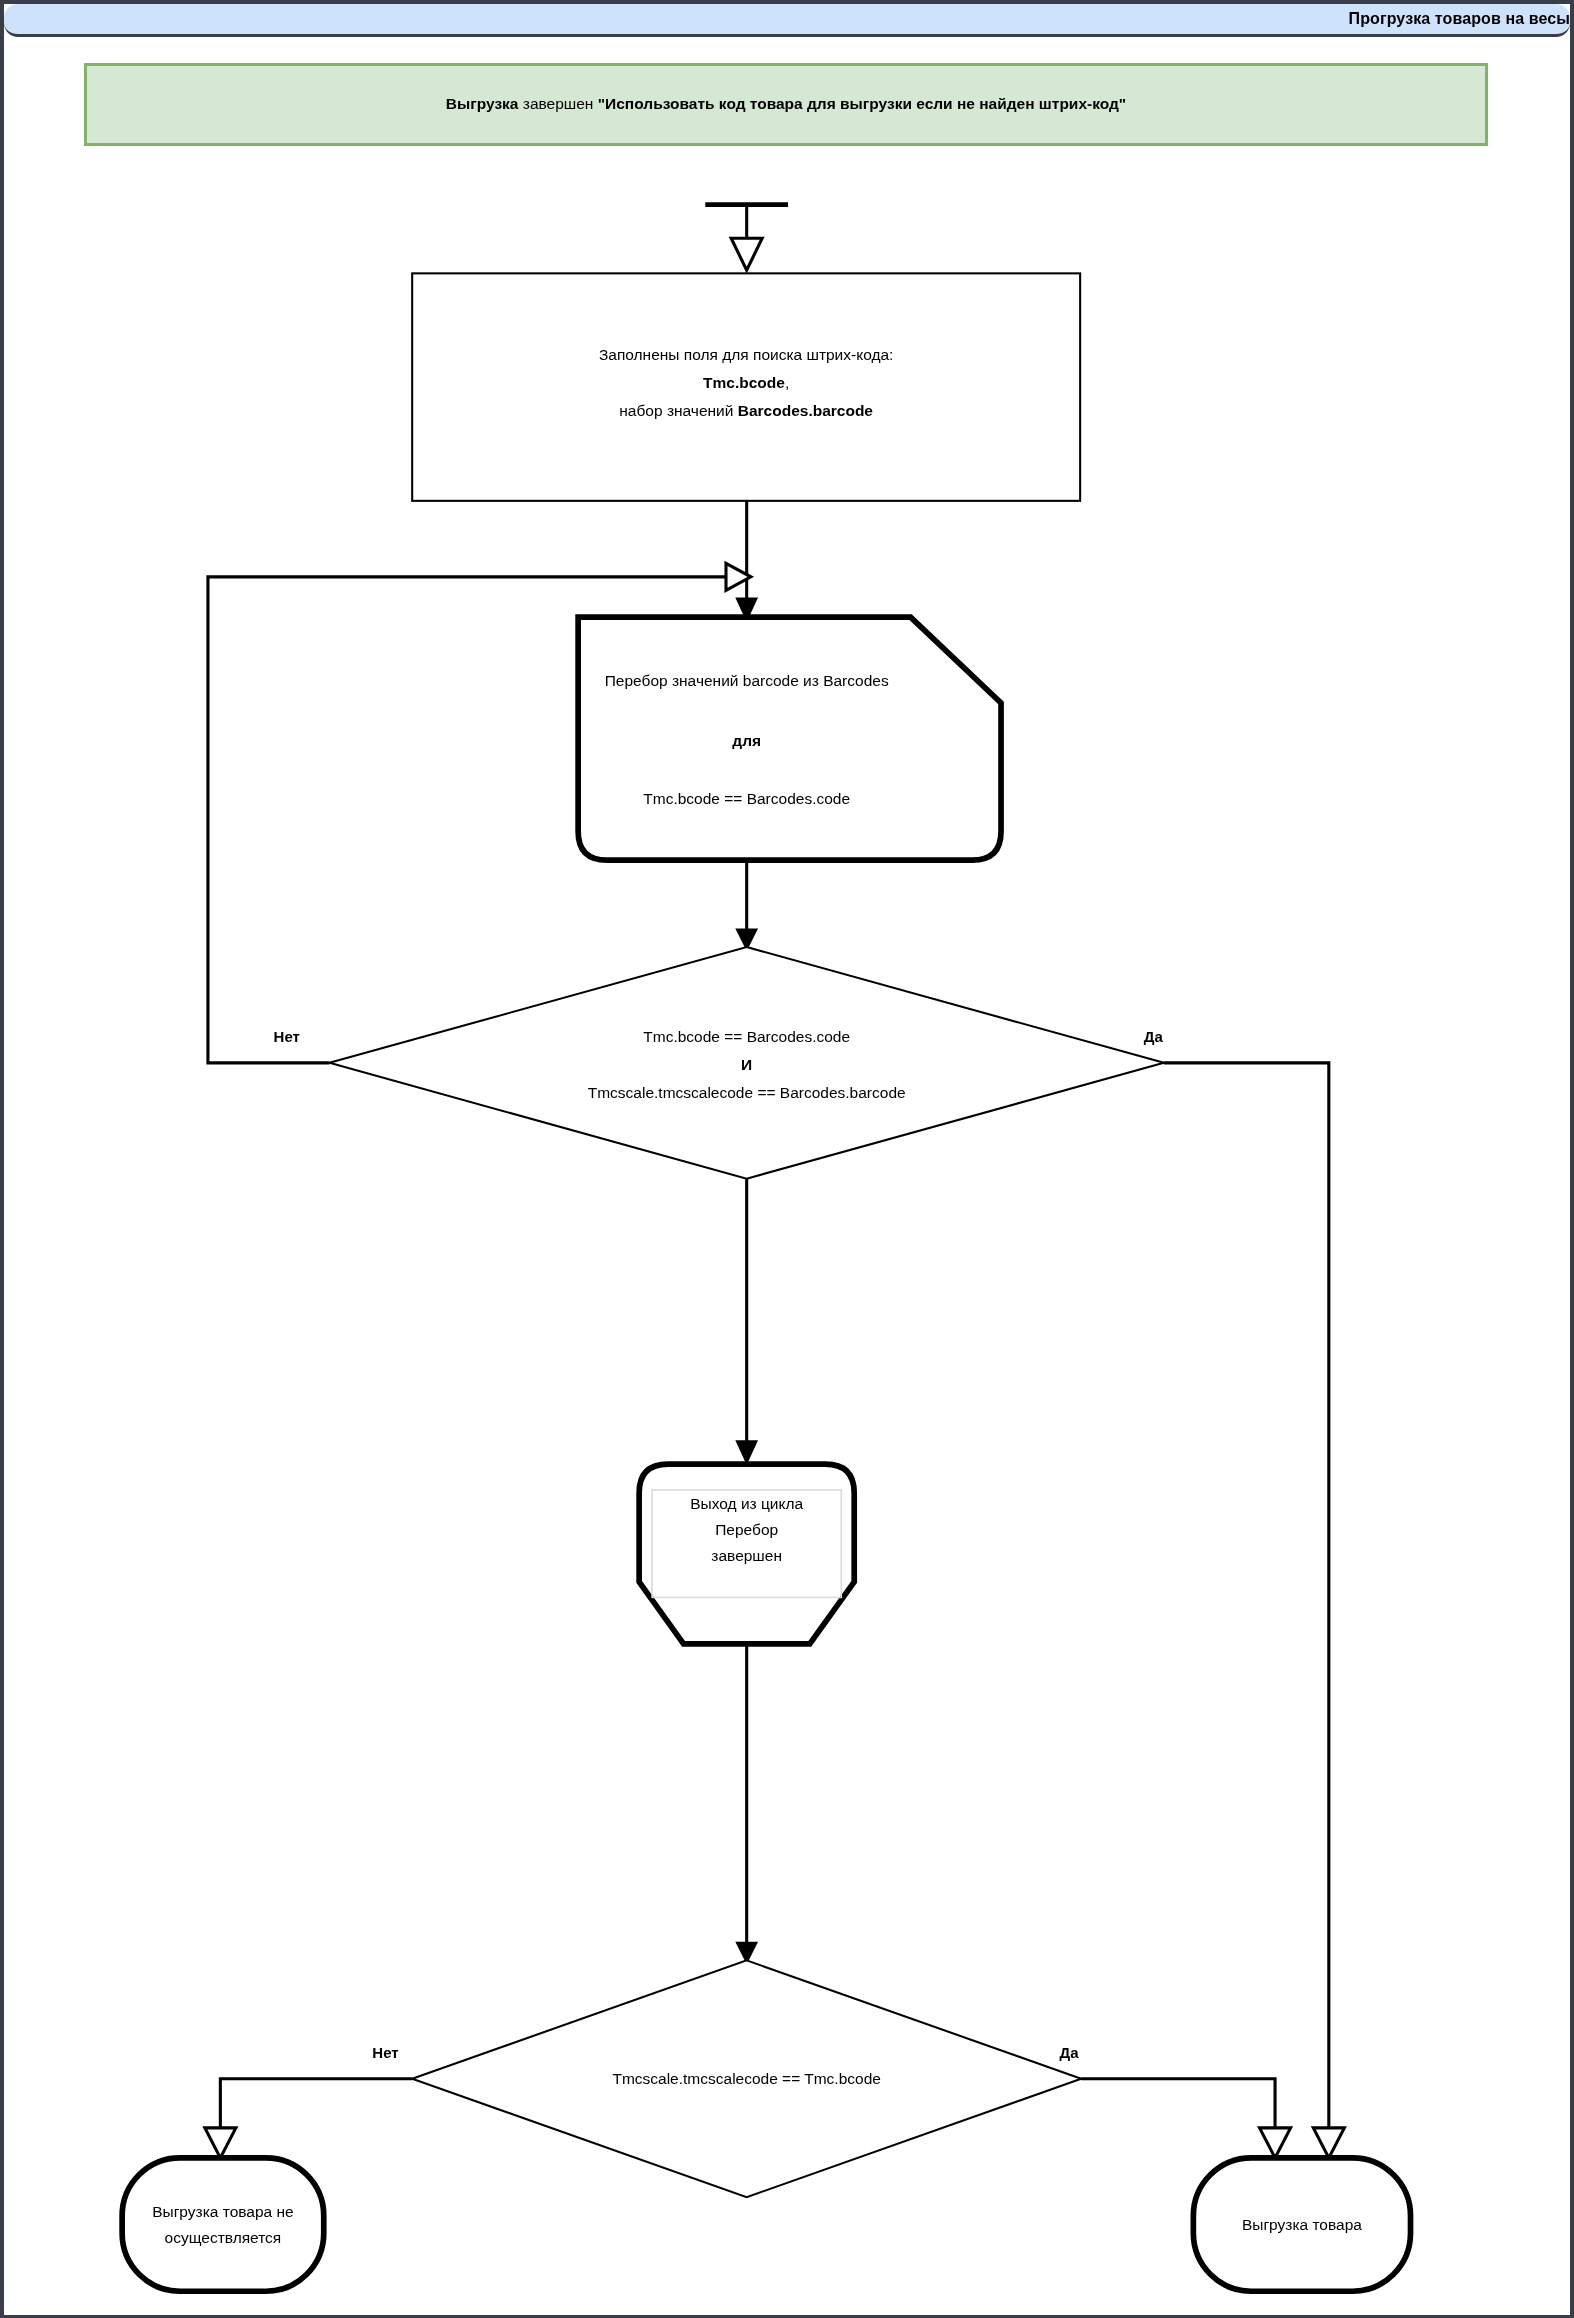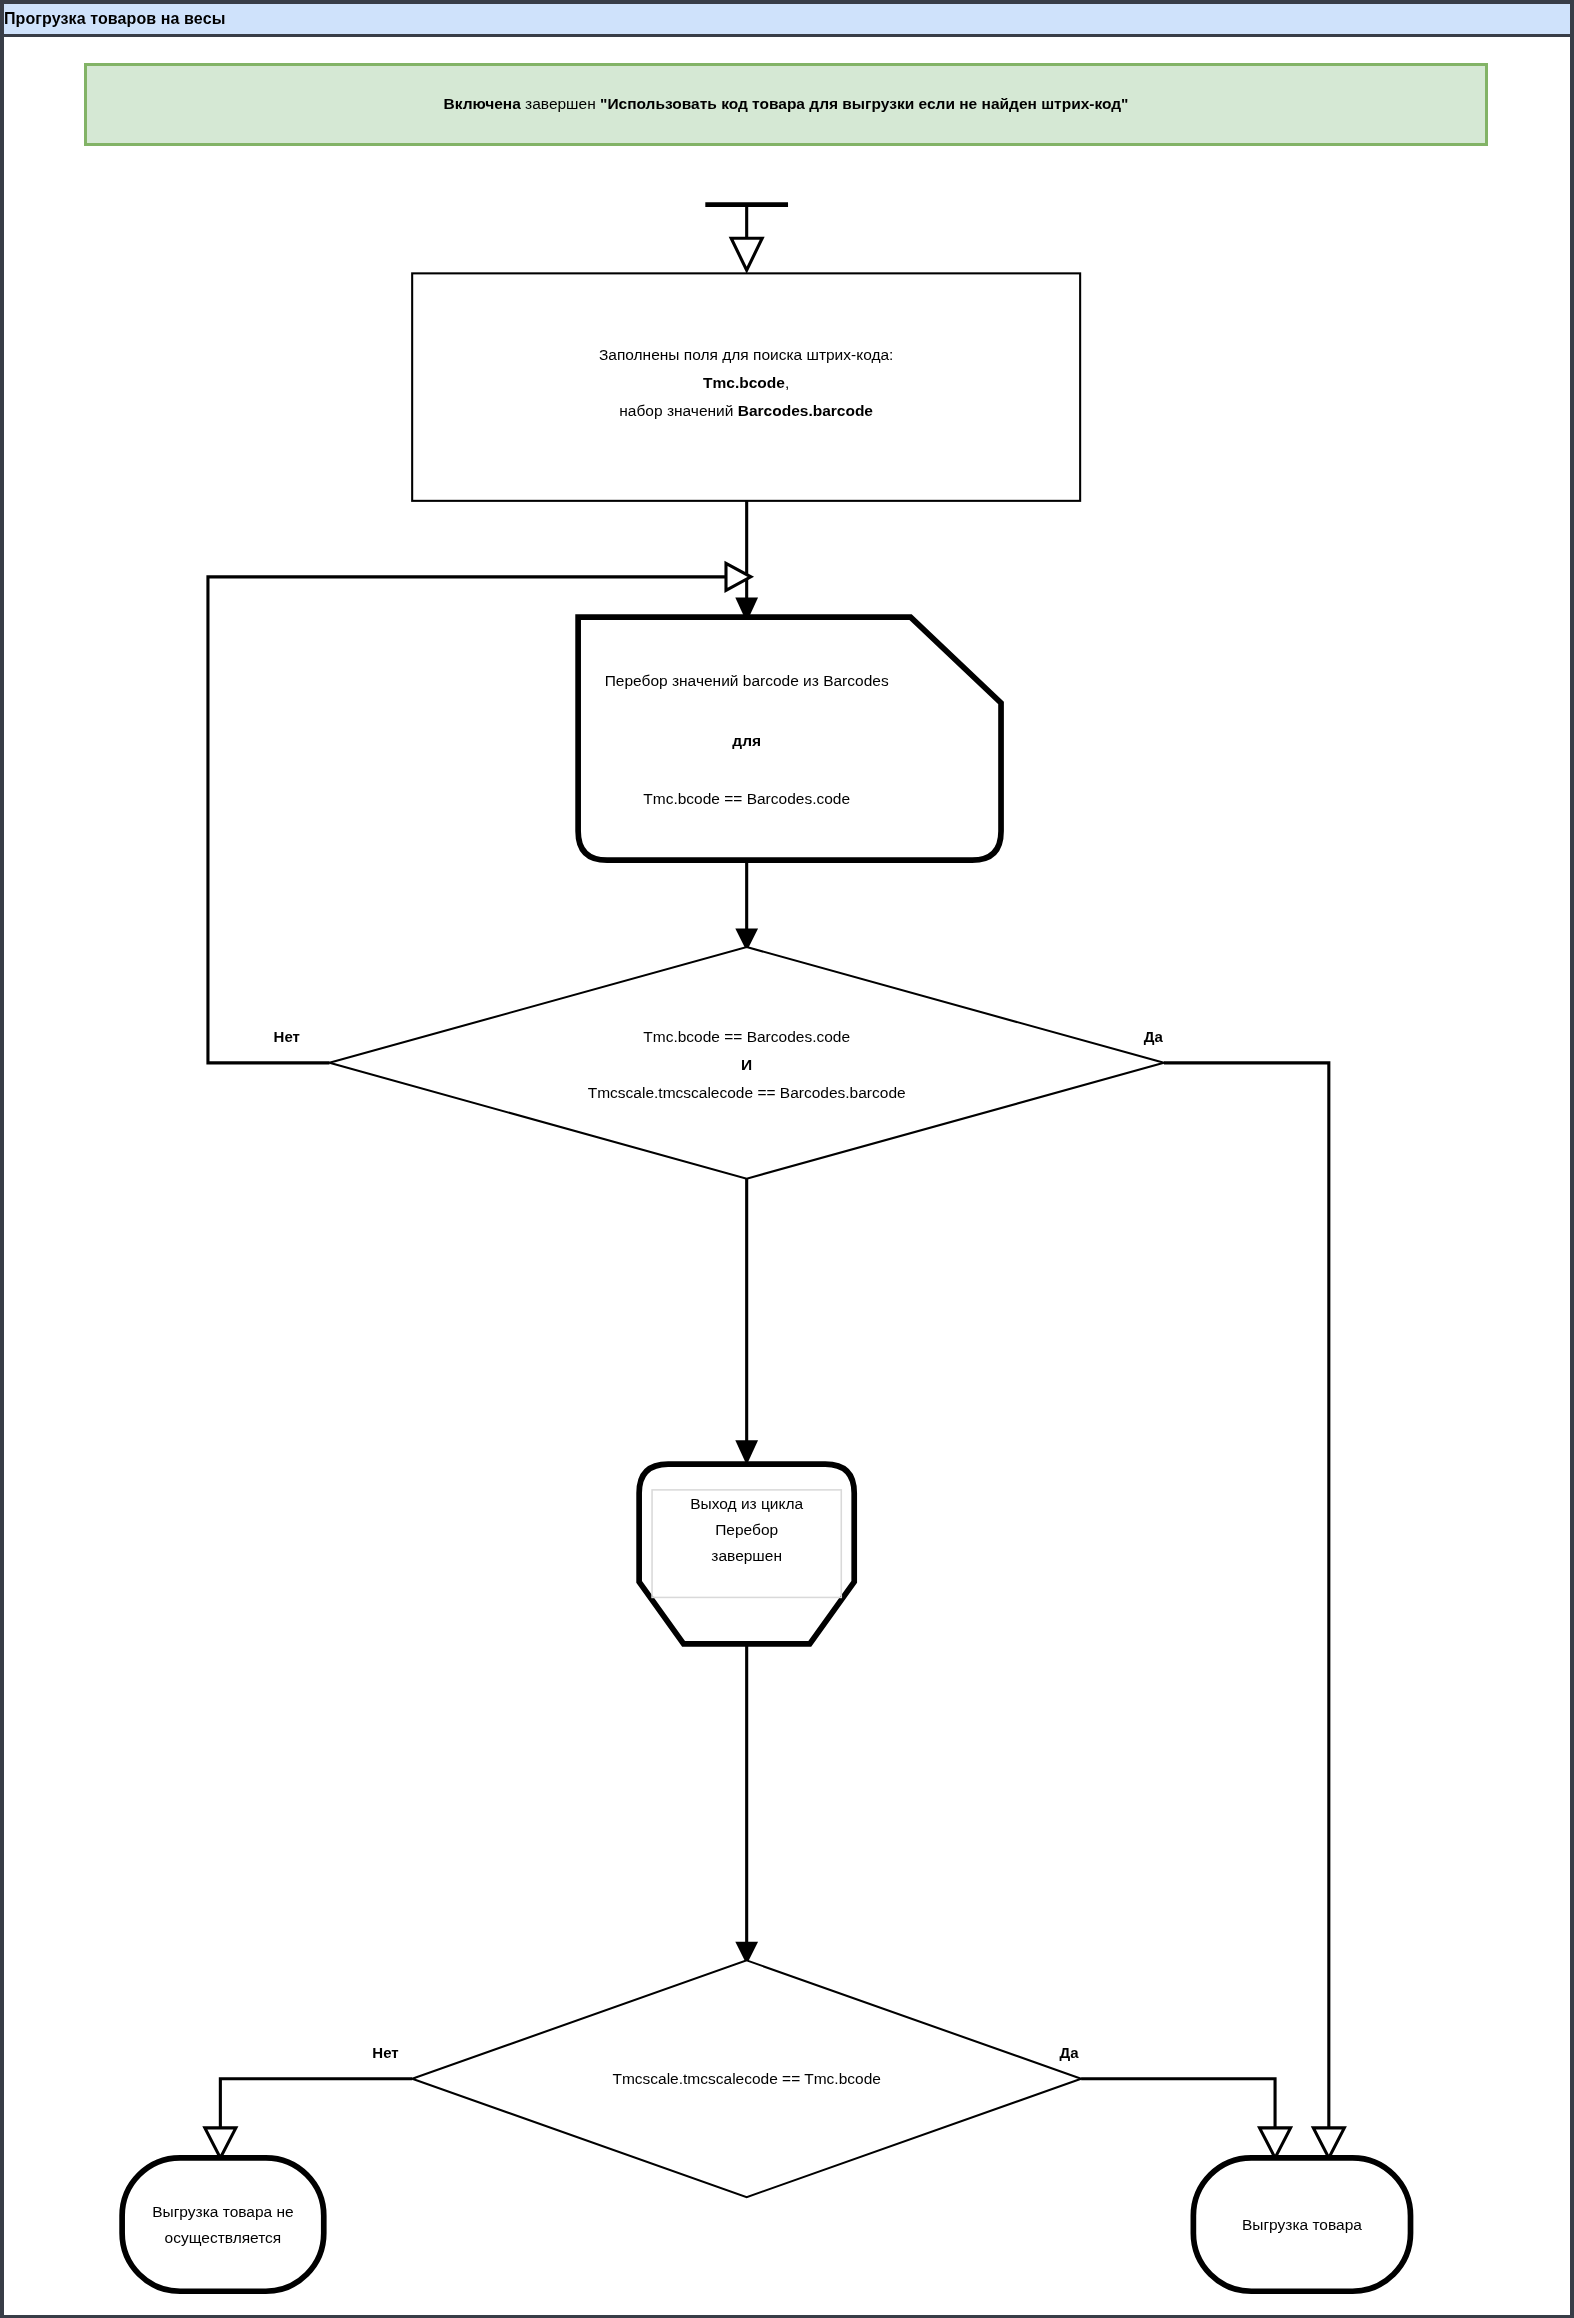--- a/index.html
+++ b/index.html
@@ -15,22 +15,23 @@
   }
   #title-bar{
     position:absolute;
     left:0; top:0;
     width:1566px;
     height:33px;
     background:#cfe2fb;
     border-bottom:3.1px solid #383d47;
     display:flex;
     align-items:center;
-    justify-content:flex-start;
+    justify-content:flex-end;
     box-sizing:border-box;
+    border-radius:14px;
   }
   #title-text{
     font-size:16px;
     font-weight:bold;
     color:#000000;
     letter-spacing:0.1px;
   }
   #note-box{
     position:absolute;
     left:80px;
@@ -73,21 +74,21 @@
 <body>
 
 <div id="page">
 
   <div id="title-bar">
     <span id="title-text">Прогрузка товаров на весы</span>
   </div>
 
   <div id="note-box">
     <div id="note-text">
-      <b>Включена</b><span> завершен </span><b>"Использовать код товара для выгрузки если не найден штрих-код"</b>
+      <b>Выгрузка</b><span> завершен </span><b>"Использовать код товара для выгрузки если не найден штрих-код"</b>
     </div>
   </div>
 
   <svg id="flow-svg" viewBox="0 0 3028 4468">
 
     <g>
       <line class="conn-thick" x1="1356" y1="388" x2="1516" y2="388"></line>
       <line class="conn" x1="1436" y1="388" x2="1436" y2="455"></line>
       <polygon class="arrow-hollow" points="1406,453 1466,453 1436,515"></polygon>
     </g>

